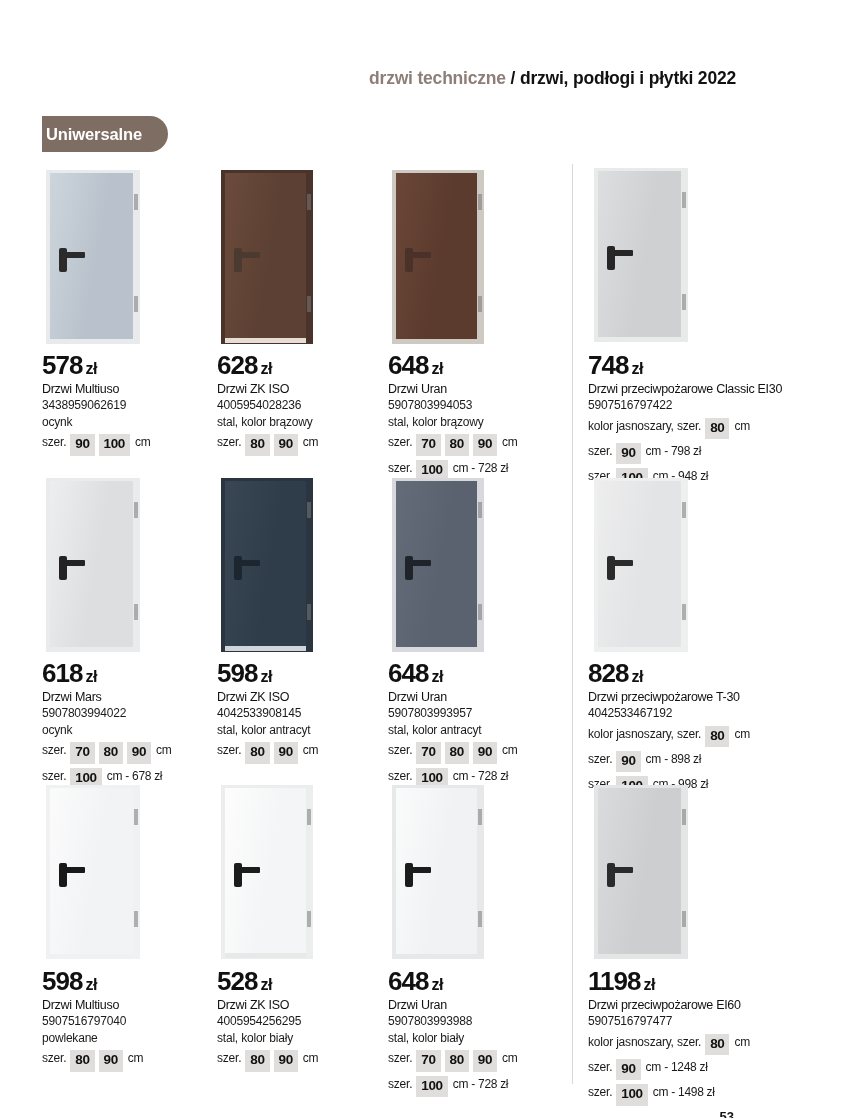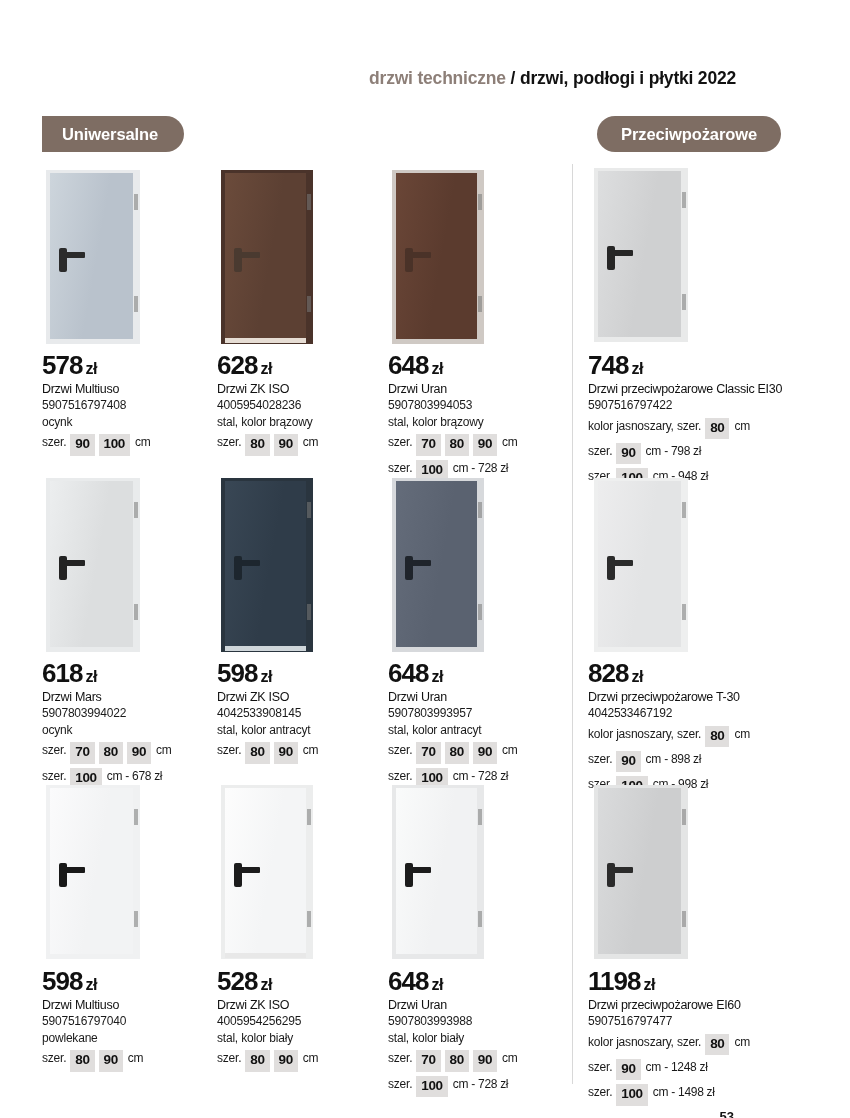--- a/index.html
+++ b/index.html
@@ -23,21 +23,21 @@
   .header .title { color: #111; font-weight: 700; }
 
   
   .tab {
     position: absolute; height: 36px;
     background: #7e6d63; color: #fff;
     display: flex; align-items: center;
     font-size: 16.5px; font-weight: 700; letter-spacing: -0.1px;
   }
   .tab-left {
-    left: 42px; top: 84px; padding: 0 26px 0 20px;
+    left: 42px; top: 84px; padding: 0 26px 0 4px;
     border-radius: 0 18px 18px 0;
   }
   .tab-right {
     left: 597px; top: 84px; padding: 0 24px;
     border-radius: 18px;
   }
 
   
   .divider {
     position: absolute; left: 572px; top: 132px;
@@ -129,42 +129,39 @@
 
   <div class="header">
     <span class="cat">drzwi techniczne</span>
     <span class="sep">/</span>
     <span class="title">drzwi, podłogi i płytki 2022</span>
   </div>
 
   <div class="tab tab-left">
     <span>Uniwersalne</span>
   </div>
-  <div class="tab tab-right">
-    <span>Przeciwpożarowe</span>
-  </div>
 
   <div class="divider"></div>
 
   <div class="grid" id="grid">
       <div class="cell" style="left: 42px; top: 138px; width: 180px;">
         <div class="door-wrap" style="width: 94px; height: 174px; margin-left: 4px;">
           <div class="door">
             <div class="frame" style="background:#e8eaec;"></div>
             <div class="leaf" style="background:linear-gradient(100deg,#cdd5dc 0%,#b9c2cc 55%,#b9c2cc 100%);"></div>
             <div class="hinge top"></div>
             <div class="hinge bot"></div>
             <div class="escutcheon" style="background:#2b2b2b;"></div>
             <div class="handle" style="background:#2b2b2b;"></div>
           </div>
         </div>
         <div class="info" style="margin-top: 8px;">
           <div class="price"><span>578</span><span class="cur">zł</span></div>
           <div class="pname">Drzwi Multiuso</div>
-          <div class="ean">5907516797408</div>
+          <div class="ean">3438959062619</div>
           <div class="material">ocynk</div>
           <div class="spec">
             <span class="lbl">szer.</span>
             <span class="chip">90</span>
             <span class="chip">100</span>
             <span class="unit">cm</span>
           </div>
         </div>
       </div>
       <div class="cell" style="left: 217px; top: 138px; width: 180px;">

